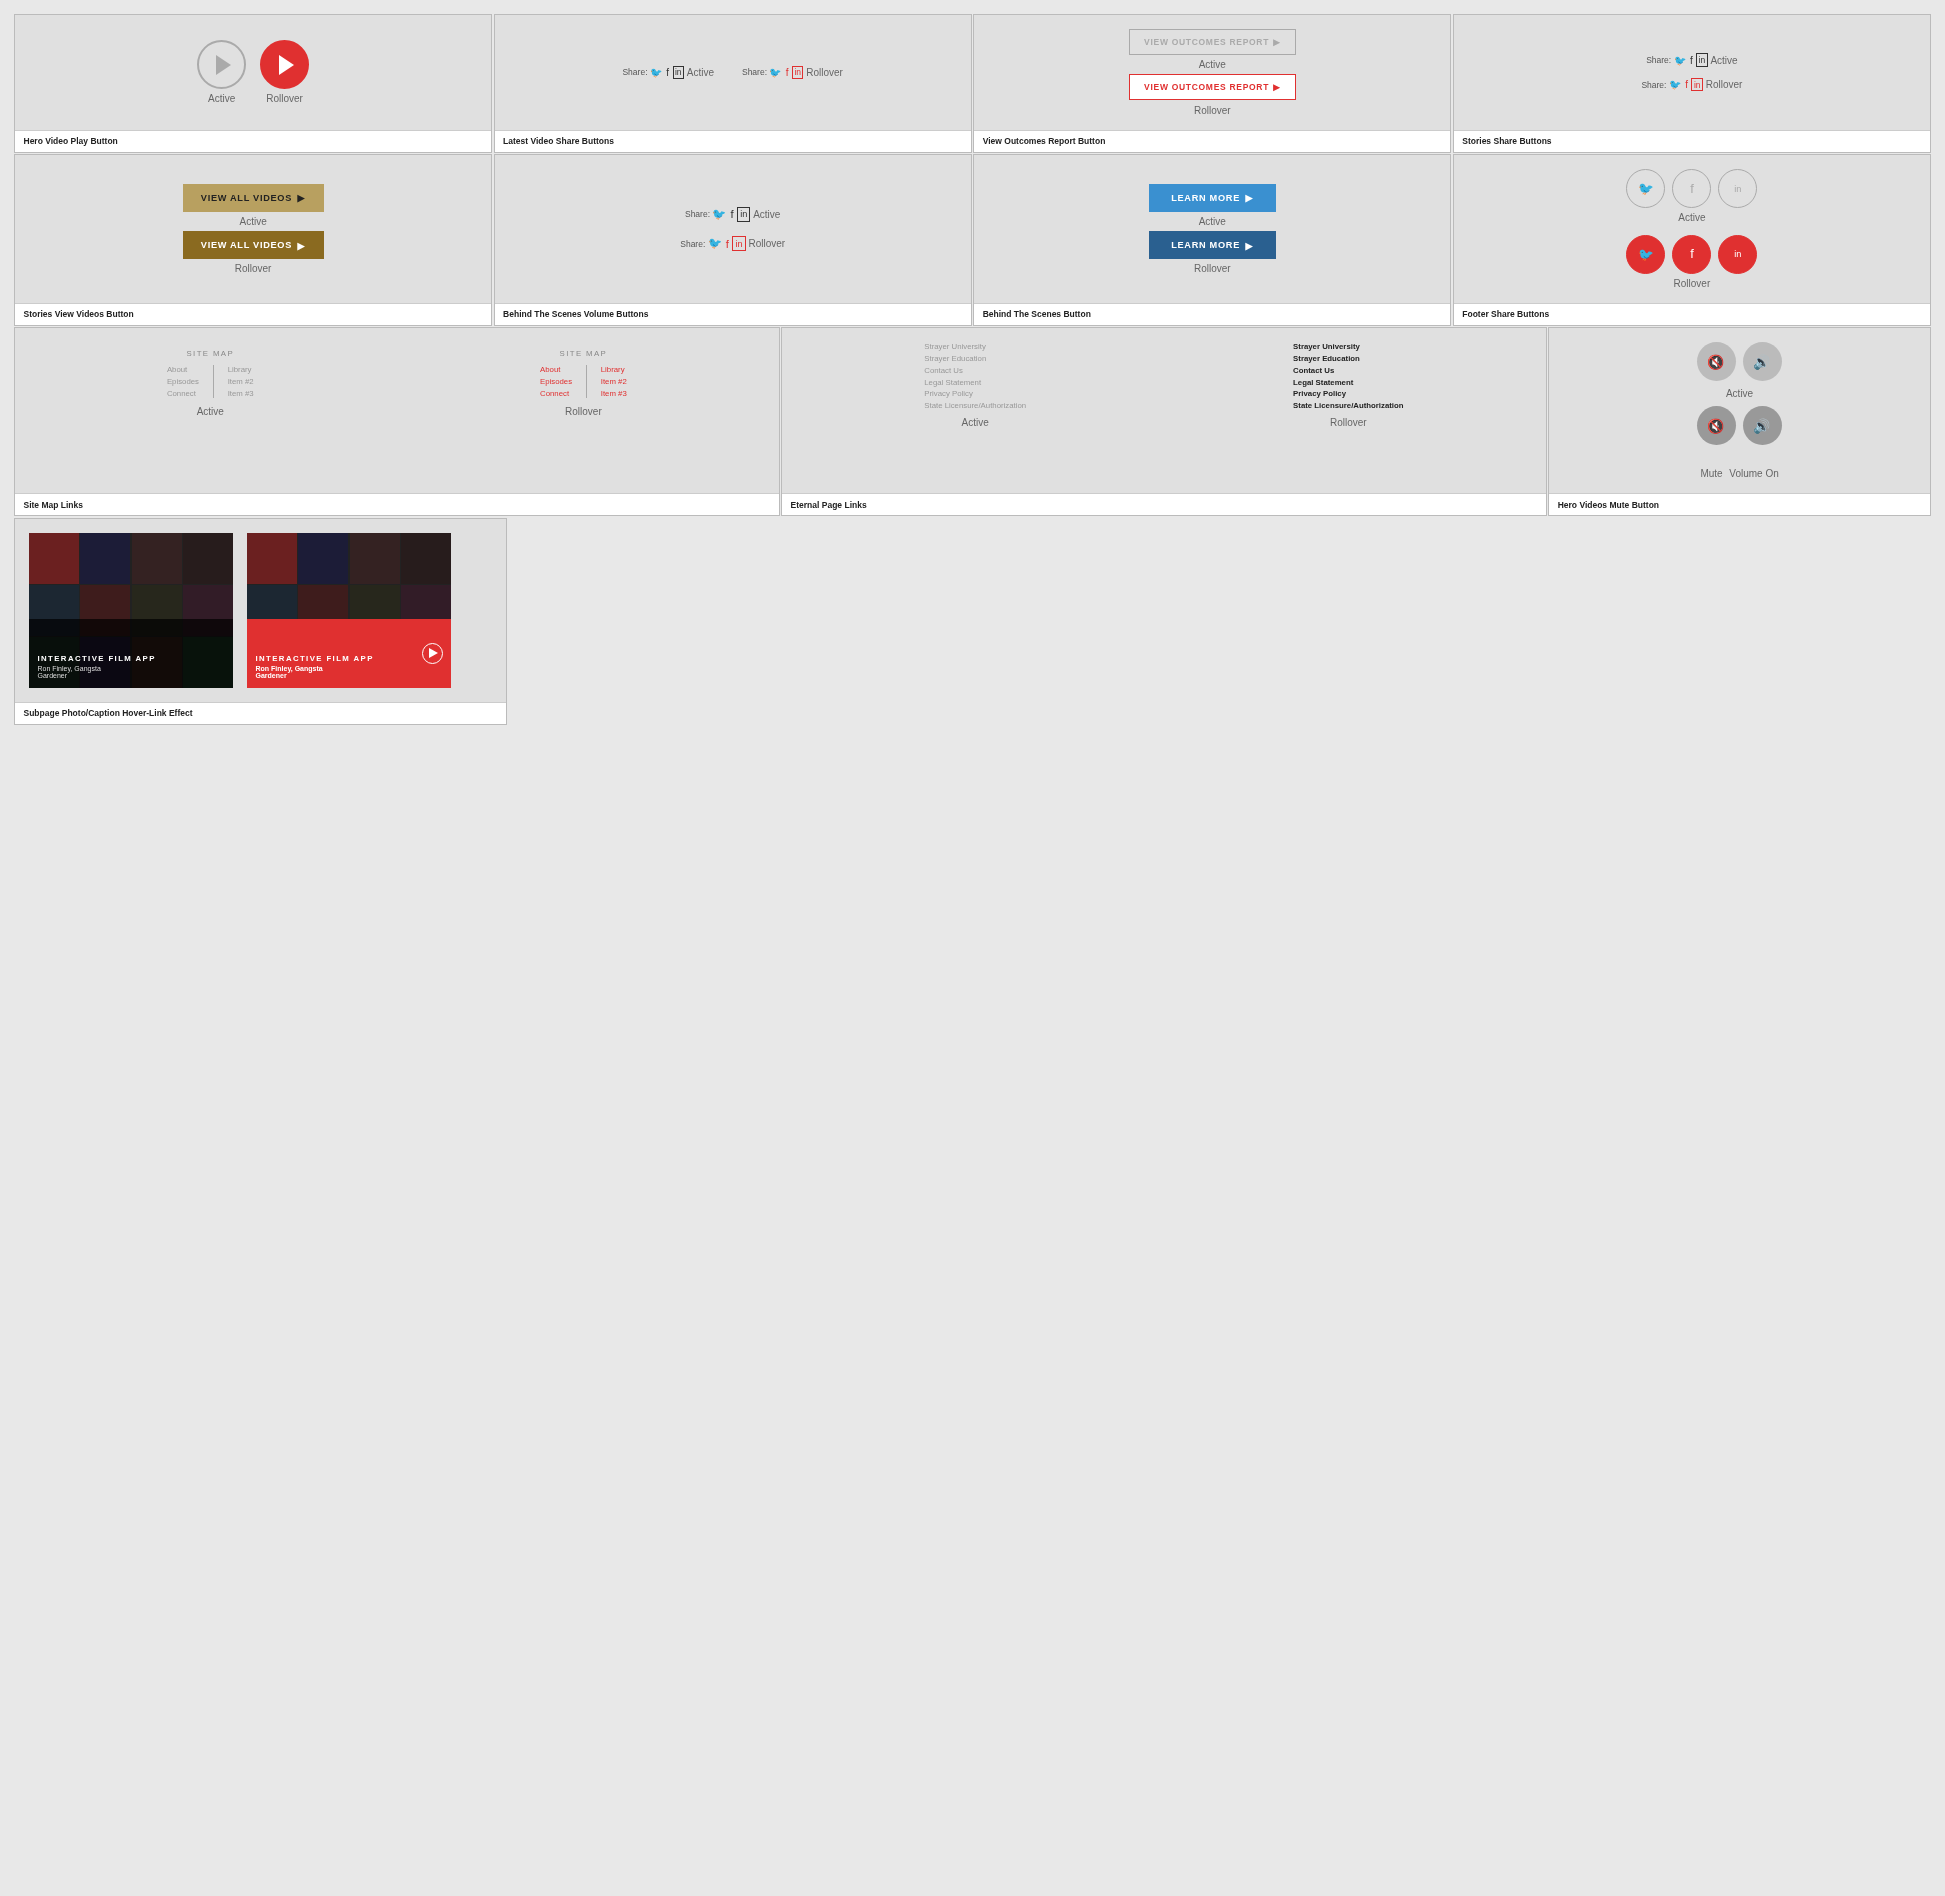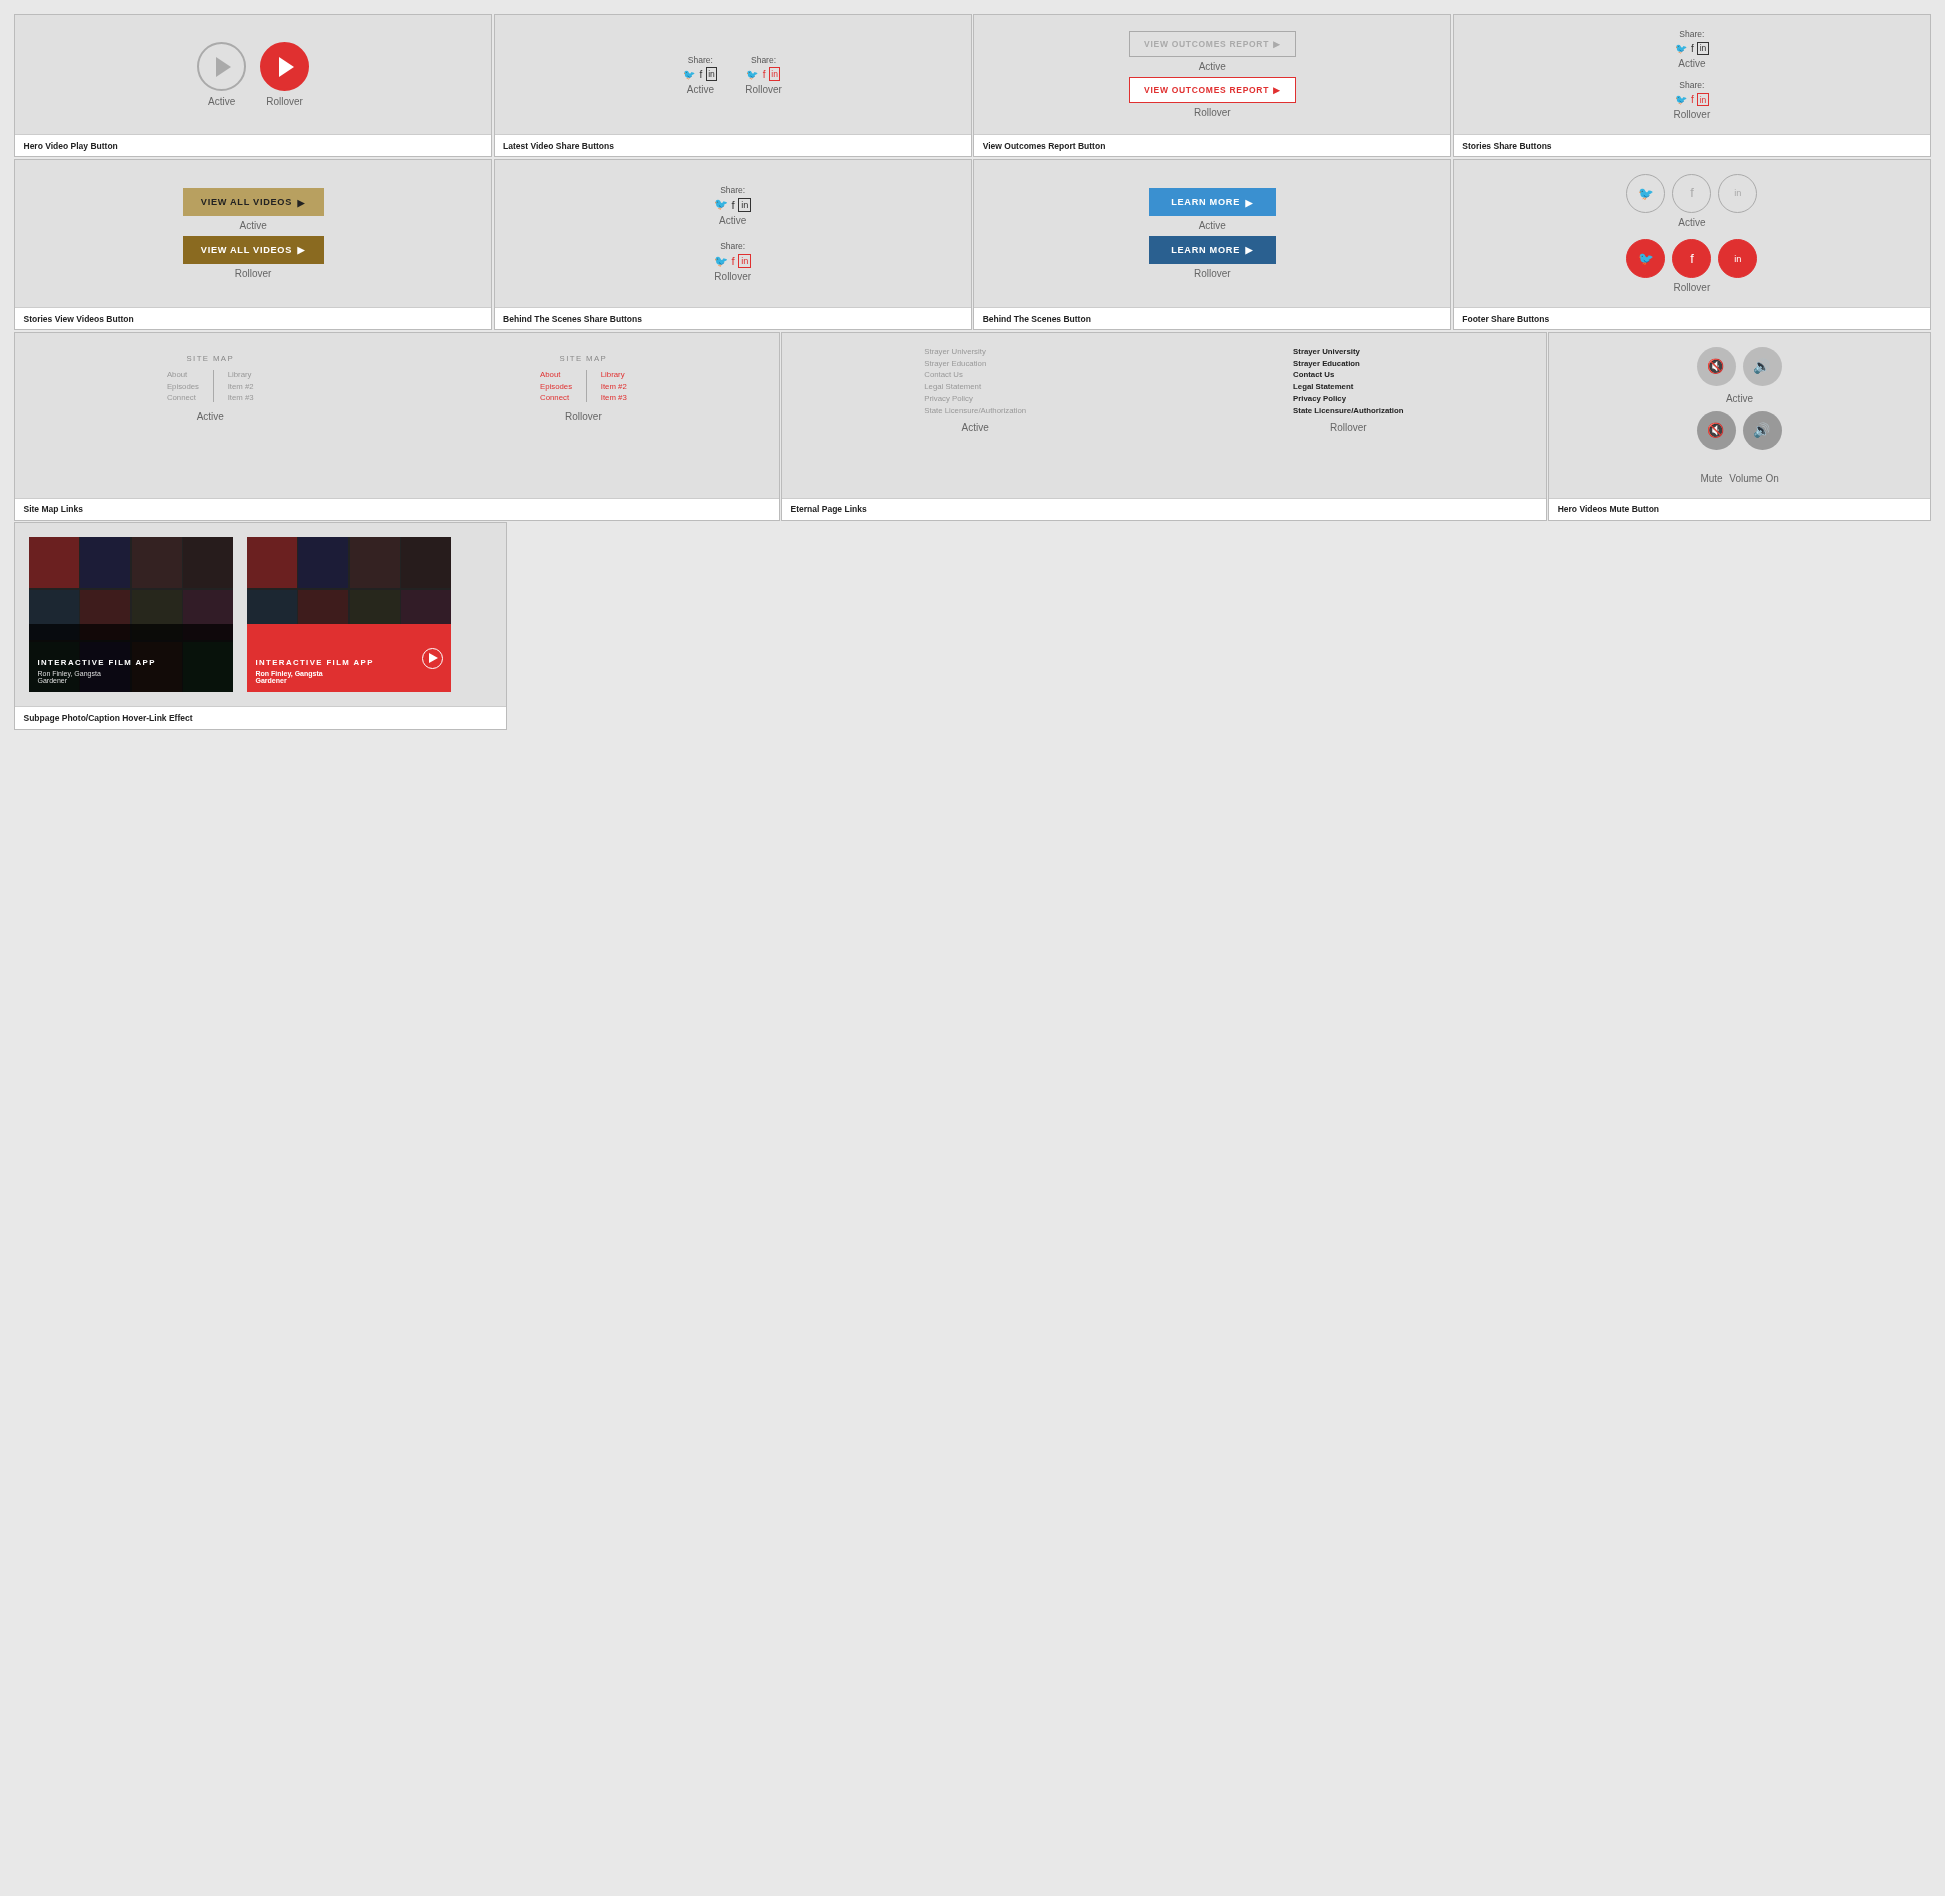--- a/index.html
+++ b/index.html
@@ -66,21 +66,21 @@
       color: #666;
       text-align: center;
     }
 
     .flex-row { display: flex; flex-direction: row; gap: 14px; align-items: center; }
     .flex-col { display: flex; flex-direction: column; align-items: center; gap: 4.2px; }
 
     
     .share-group {
       display: flex;
-      flex-direction: column;
+      flex-direction: row;
       align-items: center;
       gap: 2.8px;
     }
     .share-label { font-size: 8.5px; color: #555; }
     .share-icons { display: flex; gap: 3.5px; align-items: center; }
     .share-icon {
       font-size: 10px;
       color: #333;
     }
     .share-icon.red { color: #e03030; }
@@ -410,21 +410,21 @@
             <span class="share-label">Share:</span>
             <div class="share-icons">
               <span class="share-icon red" style="font-size:11.3px;">🐦</span>
               <span class="share-icon red" style="font-size:11.3px;">f</span>
               <span class="share-icon red" style="font-size:9.2px; border:0.7px solid #e03030; padding:1.4px 2.1px;">in</span>
             </div>
             <span class="state-label">Rollover</span>
           </div>
         </div>
       </div>
-      <div class="cell-footer">Behind The Scenes Share Buttons</div>
+      <div class="cell-footer">Behind The Scenes Volume Buttons</div>
     </div>
 
     <div class="cell">
       <div class="cell-content">
         <div class="flex-col">
           <button class="learn-more-btn learn-more-active">
             <span>LEARN MORE</span>
             <span>▶</span>
           </button>
           <span class="state-label">Active</span>

